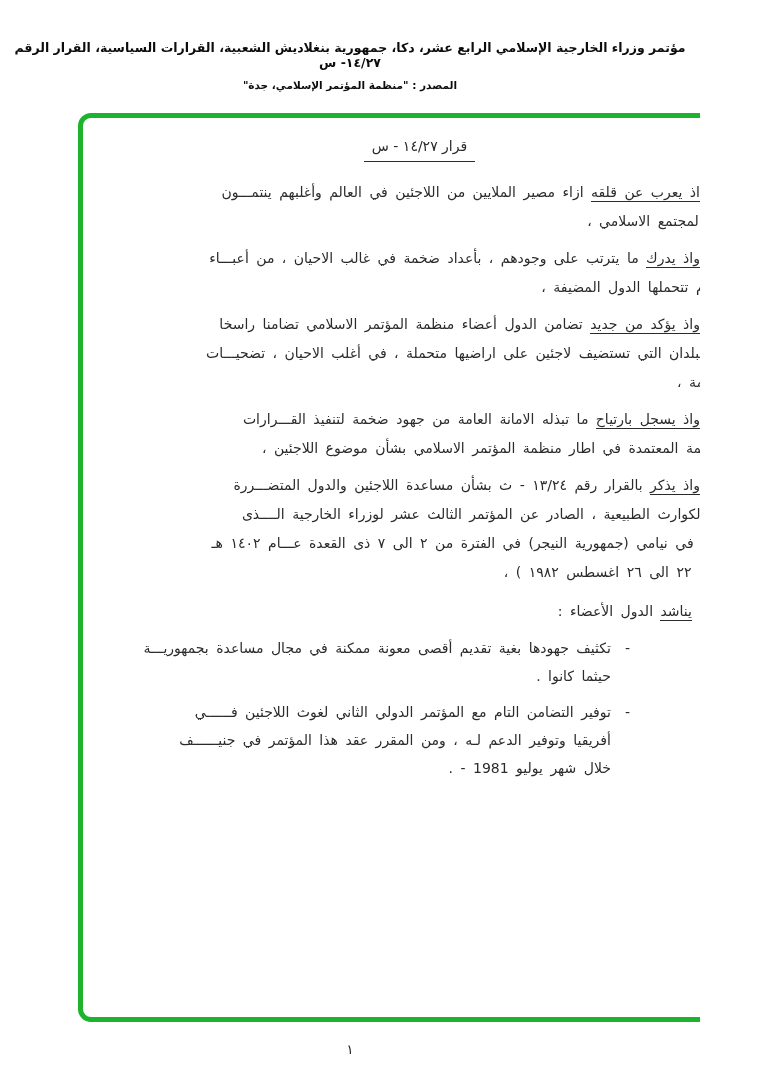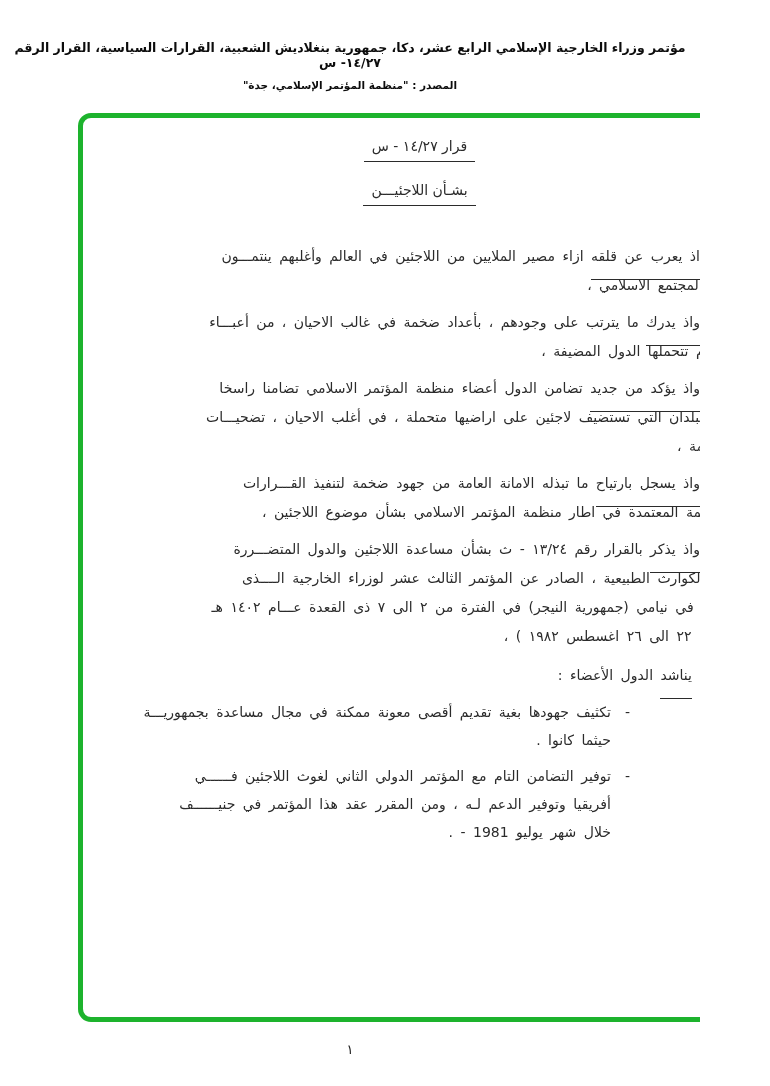--- a/index.html
+++ b/index.html
@@ -13,21 +13,21 @@
   .green-box{position:absolute;left:44px;top:113px;width:679px;height:909px;
              border:5px solid #1db32d;border-radius:13px;box-sizing:border-box;margin-left:34px;}
   
   .doc{position:absolute;inset:0;padding:16px 22px 0 26px;direction:rtl;text-align:right;
        font-size:14px;color:#2b2b2b;overflow:hidden;}
   .title-line{text-align:center;line-height:24px;height:24px;}
   .title-line.first{margin-bottom:20px;}
   .title-line.second{margin-bottom:40px;}
   .title-text{display:inline-block;border-bottom:1.6px solid #2b2b2b;padding:0 8px 3px;font-size:14px;}
   .para{margin:0 0 8px 0;line-height:29px;white-space:pre-line;text-indent:30px;word-spacing:3px;}
-  .lead{border-bottom:1px solid #2b2b2b;padding-bottom:15px;}
+  .lead{border-bottom:1px solid #2b2b2b;padding-bottom:1px;}
   .lead:empty{border-bottom:none;padding:0;}
   .num-item{margin:10px 0 8px 0;line-height:29px;word-spacing:3px;}
   .num{margin-left:18px;}
   .bullet{display:flex;direction:rtl;margin:0 100px 8px 10px;line-height:28px;word-spacing:3px;}
   .dash{flex:0 0 auto;margin-left:14px;}
   .btext{white-space:pre-line;}
   .page-number{position:absolute;top:1042px;left:0;right:0;text-align:center;font-size:13px;color:#1a1a1a;}
 </style>
 </head>
 <body>
@@ -37,23 +37,20 @@
   <div class="header">
     <div class="header-line1">مؤتمر وزراء الخارجية الإسلامي الرابع عشر، دكا، جمهورية بنغلاديش الشعبية، القرارات السياسية، القرار الرقم ١٤/٢٧- س</div>
     <div class="header-line2">المصدر : "منظمة المؤتمر الإسلامي، جدة"</div>
   </div>
 
   <div class="green-box">
     <div class="doc" dir="rtl">
 
       <div class="title-line first">
         <span class="title-text">قرار ١٤/٢٧ - س</span>
-      </div>
-      <div class="title-line second">
-        <span class="title-text">بشـأن اللاجئيـــن</span>
       </div>
 
 
       <p class="para"><span class="lead">اذ يعرب عن قلقه</span><span> ازاء مصير الملايين من اللاجئين في العالم وأغلبهم ينتمـــون
 الى المجتمع الاسلامي ،</span></p>
 
       <p class="para"><span class="lead">واذ يدرك</span><span> ما يترتب على وجودهم ، بأعداد ضخمة في غالب الاحيان ، من أعبـــاء
 جسام تتحملها الدول المضيفة ،</span></p>
 
       <p class="para"><span class="lead">واذ يؤكد من جديد</span><span> تضامن الدول أعضاء منظمة المؤتمر الاسلامي تضامنا راسخا

